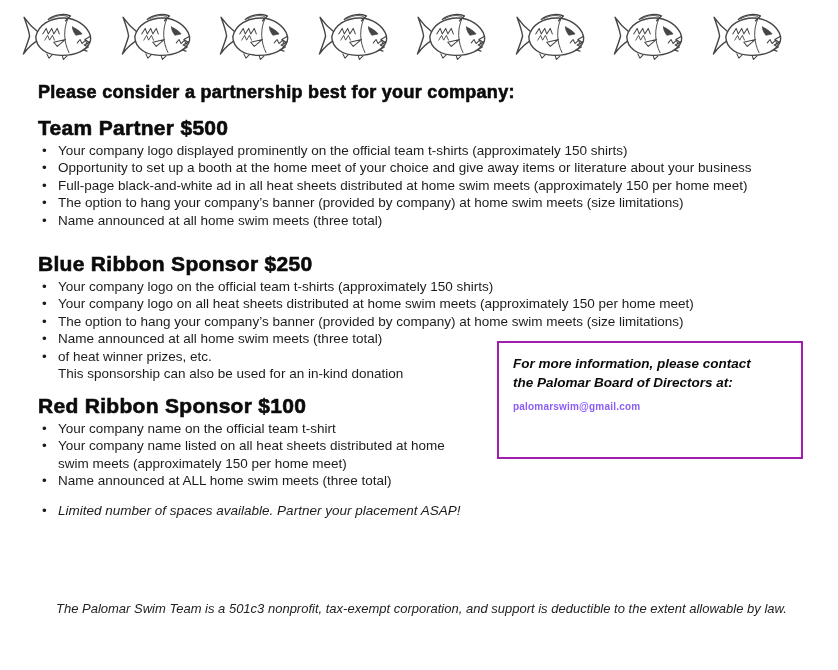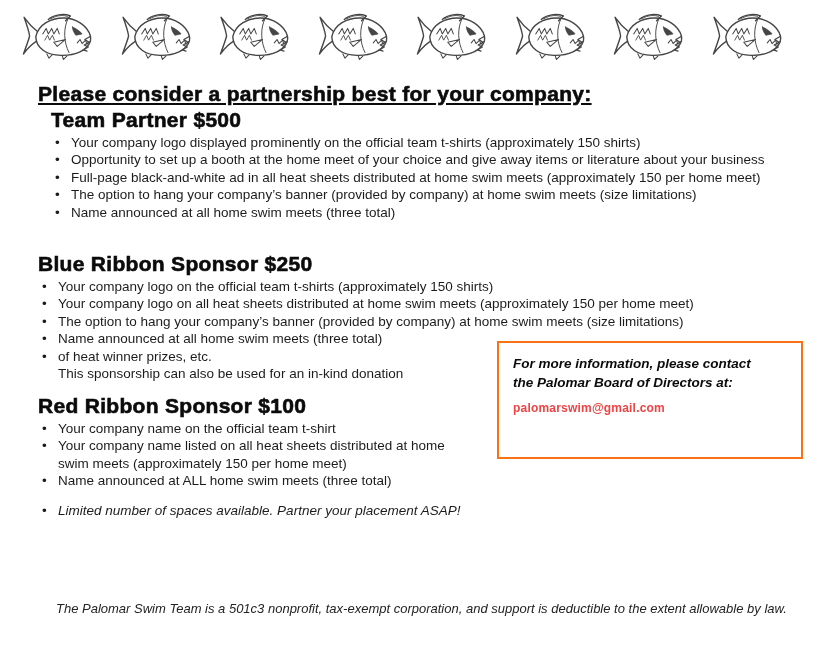--- a/index.html
+++ b/index.html
@@ -11,52 +11,52 @@
   
   .fish-row{
     position:absolute;top:8px;left:22px;width:766px;height:56px;
     display:flex;justify-content:space-between;align-items:center;
   }
   .fish{width:76px;height:54px;display:block;}
   .hidden-defs{position:absolute;width:0;height:0;overflow:hidden;}
   
   h1{
     position:absolute;left:38px;top:82px;margin:0;
-    font-size:21px;font-weight:bold;letter-spacing:0.3px;
-    -webkit-text-stroke:0.6px;color:#0b0b0b;white-space:nowrap;text-decoration:underline;
+    font-size:18px;font-weight:bold;letter-spacing:0.3px;
+    -webkit-text-stroke:0.6px;color:#0b0b0b;white-space:nowrap;
   }
   .sec{position:absolute;left:38px;}
   .sec h2{
     margin:0 0 3px 0;font-size:21px;line-height:23px;font-weight:bold;
     letter-spacing:0.3px;-webkit-text-stroke:0.6px;color:#0b0b0b;white-space:nowrap;
   }
   .sec ul{list-style:none;margin:0;padding:0;}
   .sec li{display:flex;font-size:13.5px;line-height:17.4px;color:#1c1c1c;}
   .sec li .b{width:20px;flex:0 0 20px;padding-left:4px;box-sizing:border-box;}
   .sec li .t{flex:1;}
   .it{font-style:italic;}
   
   .contact-box{
     position:absolute;left:497px;top:341px;width:306px;height:118px;
-    box-sizing:border-box;border:2px solid #f97316;background:#ffffff;
+    box-sizing:border-box;border:2px solid #a21caf;background:#ffffff;
     padding:11px 14px 0 14px;
   }
   .contact-box .cl{
     font-size:13.5px;line-height:19px;font-weight:bold;font-style:italic;color:#0b0b0b;
   }
   .contact-box .email{
-    margin-top:9px;font-size:12px;font-weight:bold;color:#ef4444;letter-spacing:0.2px;
+    margin-top:9px;font-size:10px;font-weight:bold;color:#8b5cf6;letter-spacing:0.2px;
   }
   
   .footer{
     position:absolute;left:56px;top:601px;width:770px;
     font-size:13px;font-style:italic;color:#222222;
   }
   
-  #sec-team{top:108px;margin-left:13px;}
+  #sec-team{top:116px;}
   #sec-blue{top:252px;}
   #sec-red{top:394px;width:455px;}
   #sec-sign{top:502px;}
   #sec-sign h2{line-height:22.5px;}
 </style>
 </head>
 <body>
 
 <svg class="hidden-defs" aria-hidden="true">
   <defs>

